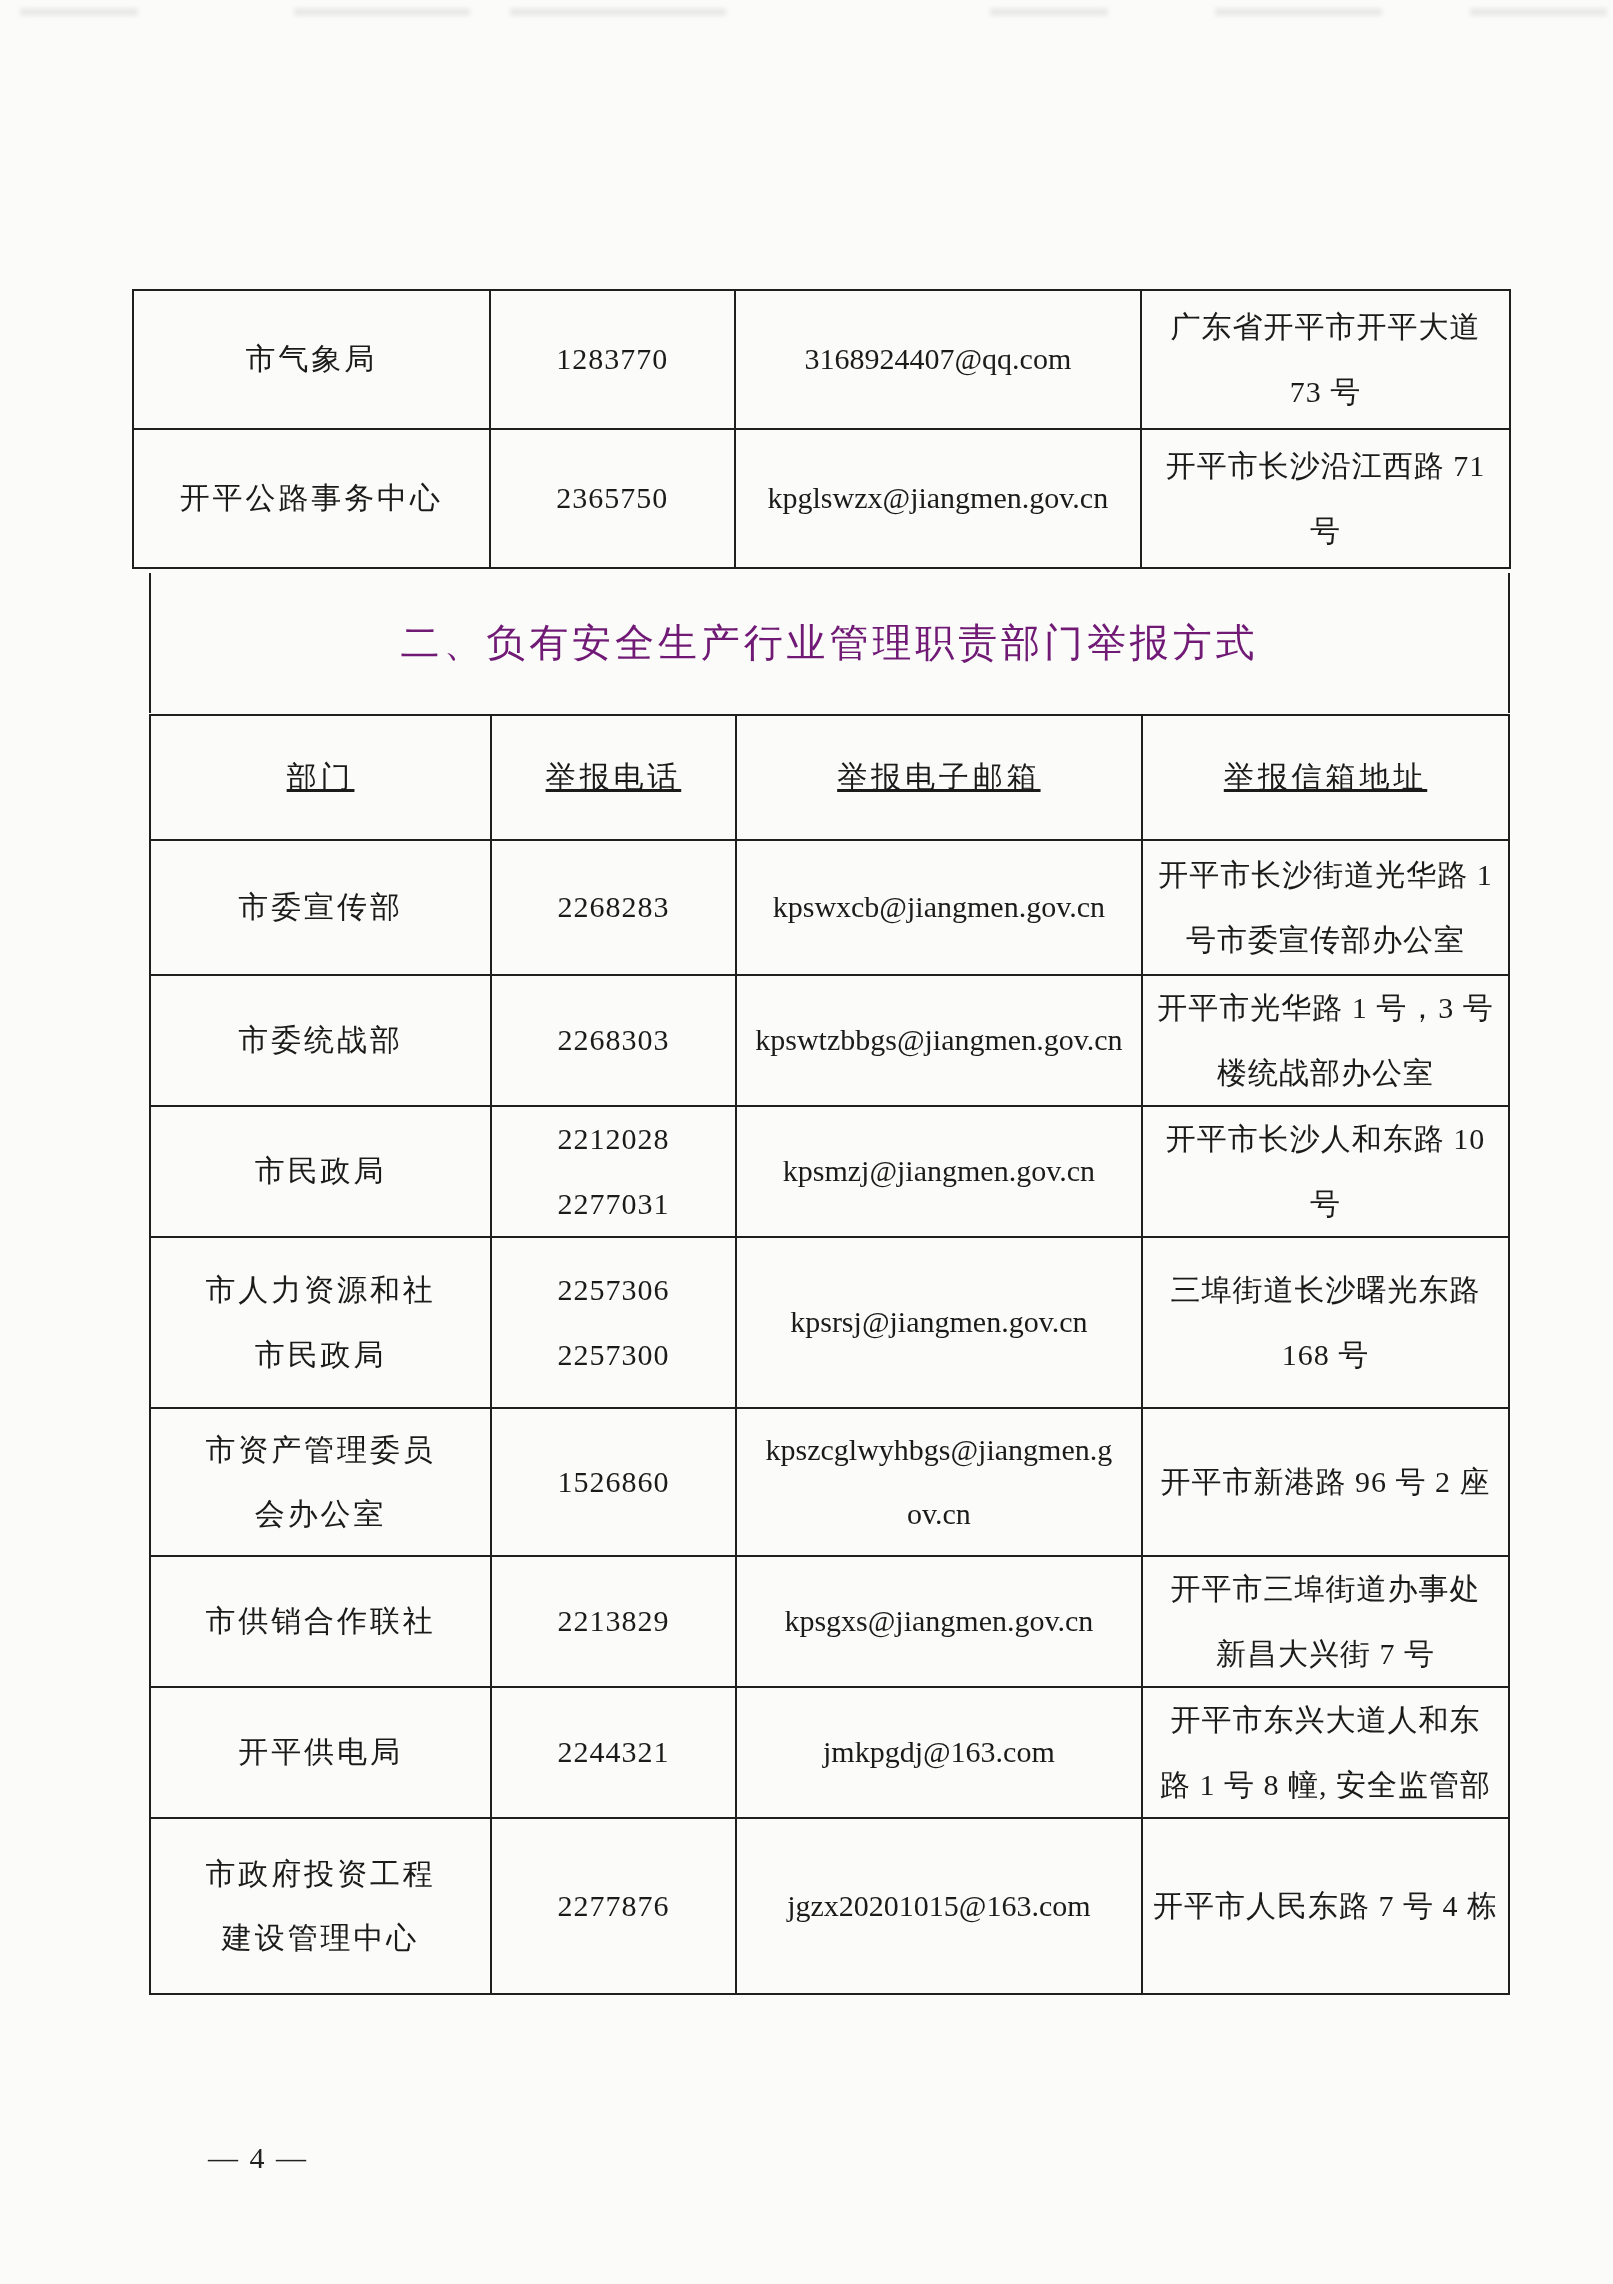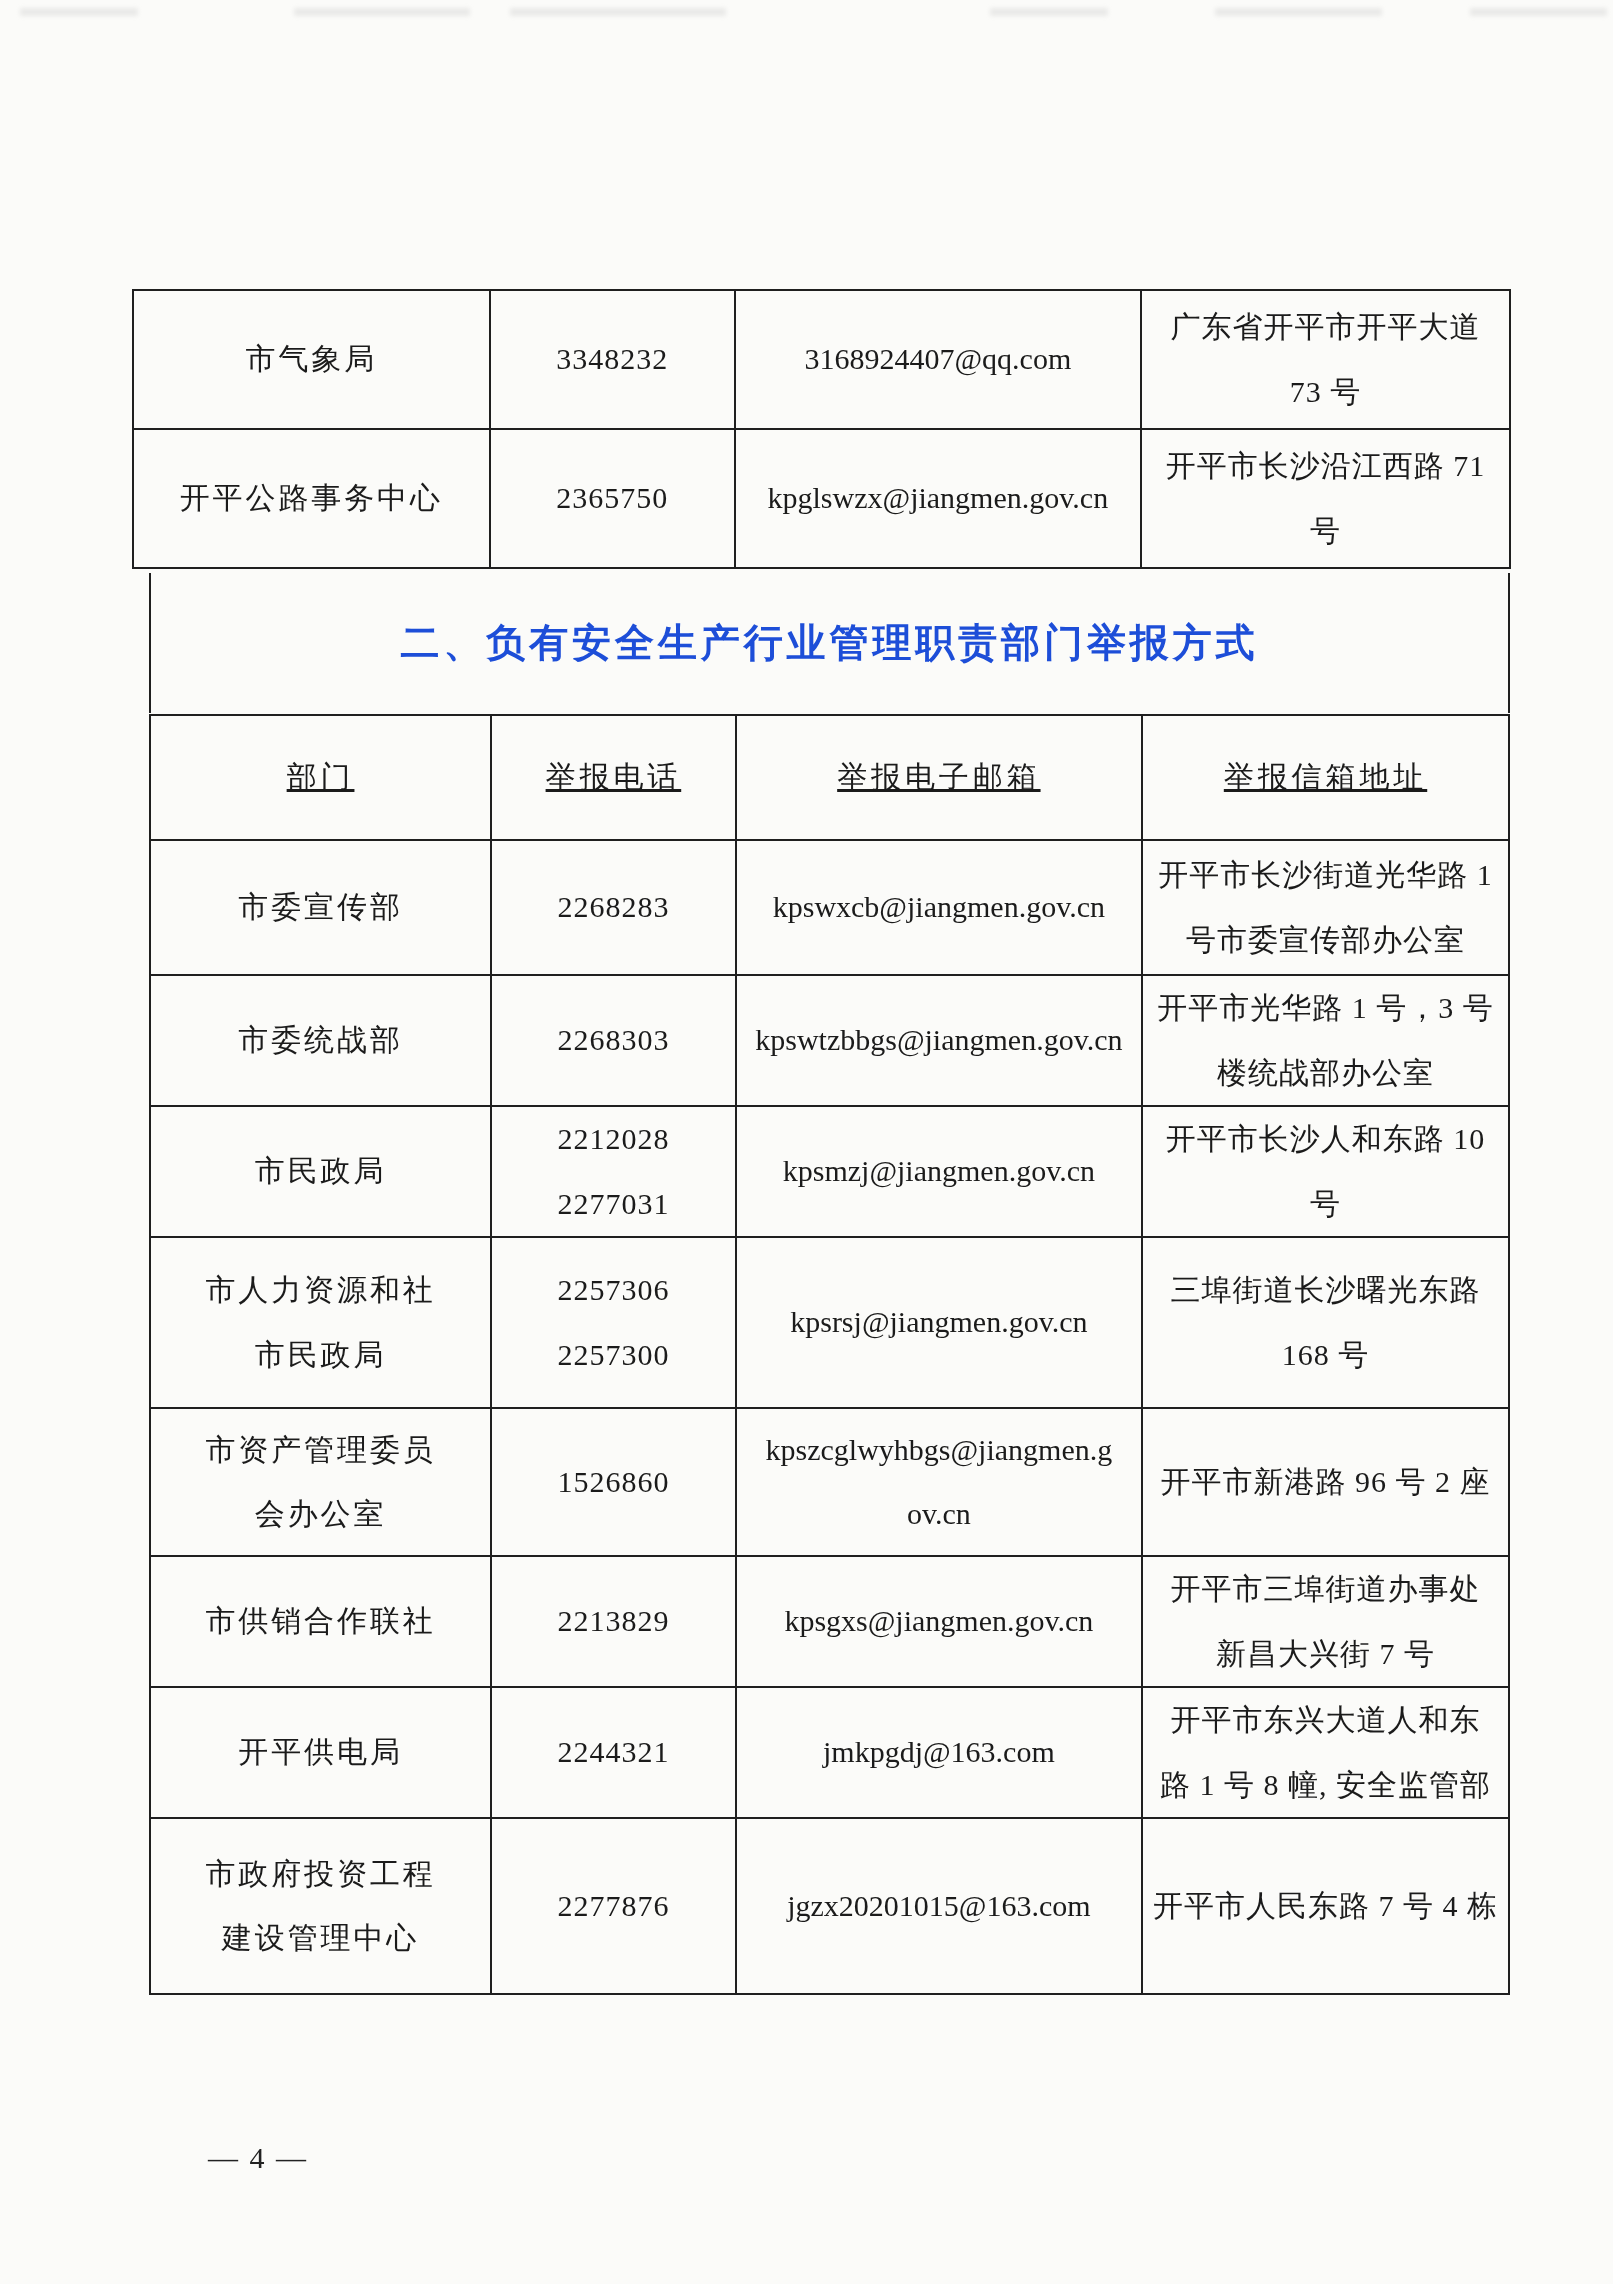--- a/index.html
+++ b/index.html
@@ -49,24 +49,24 @@
   .title-band{
     position:absolute;
     left:149px;top:573px;width:1361px;height:140px;
     border-left:2px solid #1f1f1f;
     border-right:2.9px solid #1f1f1f;
     display:flex;align-items:center;justify-content:center;
     box-sizing:border-box;
   }
   .title-band .t{
     font-family:"Liberation Sans","DejaVu Sans",sans-serif;
-    font-weight:bold;
+    font-weight:normal;
     font-size:39px;
     letter-spacing:3.9px;
-    color:#1d4ed8;
+    color:#701a75;
   }
 
   
   #tbl-report tr.hrow{height:125px;text-decoration:underline;}
   #tbl-report tr.r0{height:135px;}
   #tbl-report tr.r1{height:125px;}
   #tbl-report tr.r2{height:124px;}
   #tbl-report tr.r3{height:171px;}
   #tbl-report tr.r4{height:148px;padding-left:24px;}
   #tbl-report tr.r5{height:126px;}
@@ -95,21 +95,21 @@
   <table class="doc" id="tbl-cont" style="left:132px;top:289px;width:1379px;">
     <colgroup>
       <col style="width:25.9%">
         <col style="width:17.8%">
         <col style="width:29.5%">
         <col style="width:26.8%">
     </colgroup>
     <tbody>
         <tr>
       <td class="dept-cell">市气象局</td>
-      <td class="phone-cell">3348232</td>
+      <td class="phone-cell">1283770</td>
       <td class="email-cell">3168924407@qq.com</td>
       <td class="addr-cell">广东省开平市开平大道
 73 号</td>
     </tr>
     <tr>
       <td class="dept-cell">开平公路事务中心</td>
       <td class="phone-cell">2365750</td>
       <td class="email-cell">kpglswzx@jiangmen.gov.cn</td>
       <td class="addr-cell">开平市长沙沿江西路 71
 号</td>

